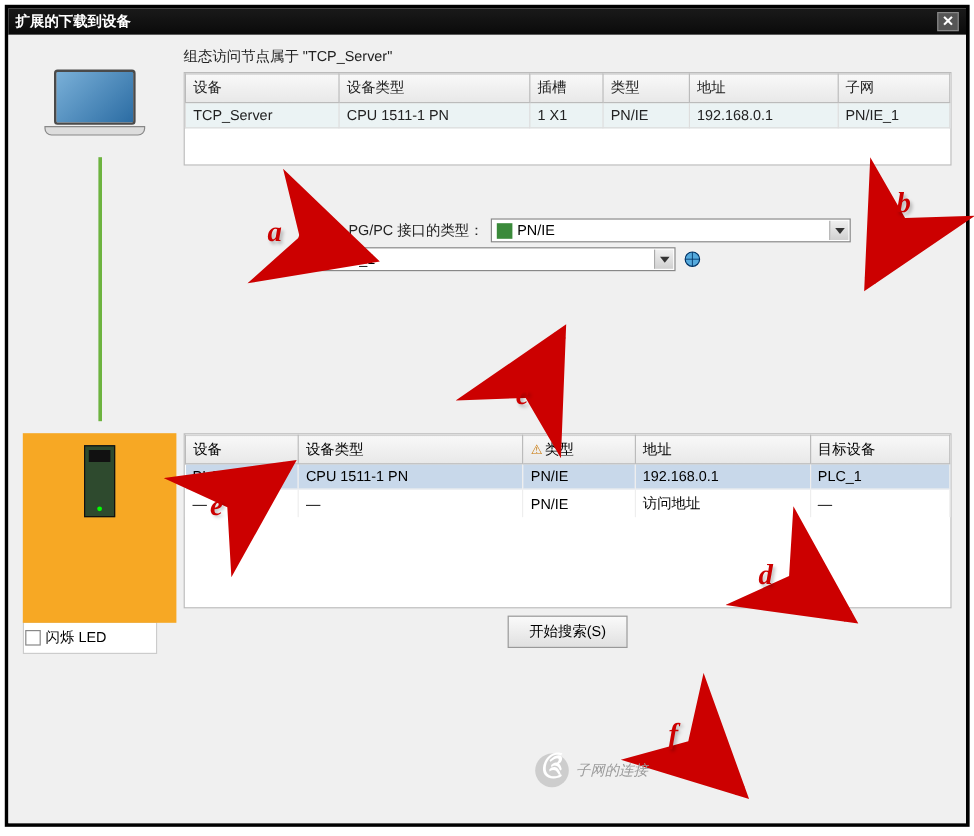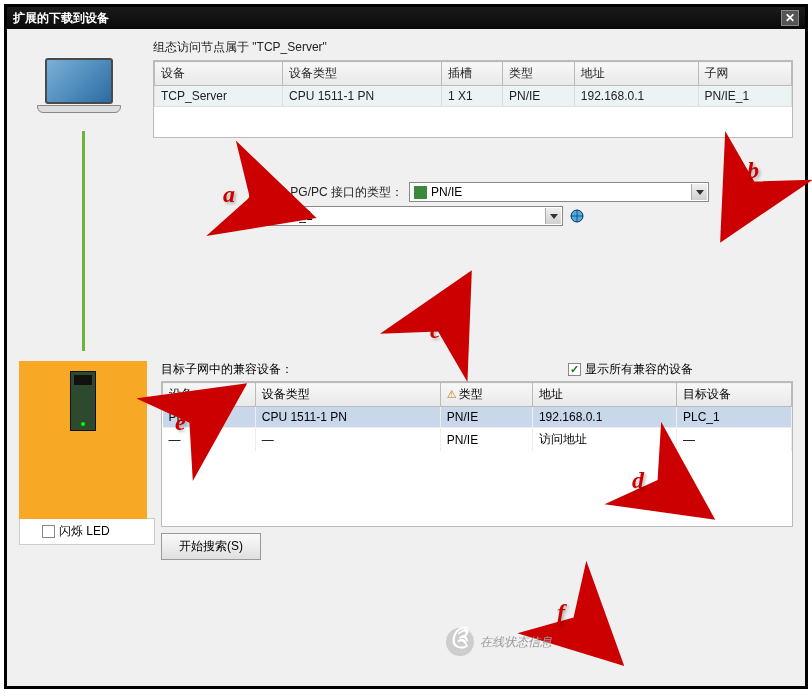--- a/index.html
+++ b/index.html
@@ -51,23 +51,23 @@
 
 .compat-area { flex: 1; }
 .compat-header { display: flex; align-items: center; margin-bottom: 3px; }
 table.grid2 { width: 100%; border-collapse: collapse; background: #fff; }
 table.grid2 th { background: linear-gradient(#f8f8f8, #e8e8e8); border: 1px solid #bbb; padding: 3px 6px; text-align: left; font-weight: normal; }
 table.grid2 td { padding: 3px 6px; border-right: 1px solid #eee; }
 table.grid2 tr.sel td { background: #c8d8ea; }
 table.grid2 tr.normal td { background: #fff; border-top: 1px solid #eee; }
 .grid2-wrap { border: 1px solid #bbb; height: 146px; background: #fff; overflow: hidden; }
 
-.blink-led-box { background: #fff; border: 1px solid #ccc; padding: 4px 22px; margin-top: -1px; width: 136px; }
-
-.search-btn-row { display: flex; justify-content: flex-start; margin-top: 6px; }
+.blink-led-box { background: #fff; border: 1px solid #ccc; padding: 4px 1px; margin-top: -1px; width: 112px; }
+
+.search-btn-row { display: flex; justify-content: center; margin-top: 6px; }
 .btn { background: linear-gradient(#fafafa, #e0e0e0); border: 1px solid #999; padding: 4px 14px; cursor: pointer; min-width: 100px; text-align: center; }
 
 .status-area { margin-top: 10px; }
 .status-list { border: 1px solid #bbb; background: #fff; height: 50px; padding: 2px; position: relative; }
 .status-row { display: flex; align-items: center; gap: 4px; padding: 2px 3px; }
 .status-icon { width: 14px; height: 14px; display: inline-flex; align-items: center; justify-content: center; font-size: 10px; }
 .status-icon.q { color: #d33; font-weight: bold; }
 .status-icon.ok { background: #1a7a1a; color: #fff; border-radius: 2px; }
 .scroll-btns { position: absolute; right: 1px; top: 1px; bottom: 1px; width: 16px; display: flex; flex-direction: column; justify-content: space-between; }
 .scroll-btns div { background: #e0e0e0; border: 1px solid #aaa; height: 14px; display: flex; align-items: center; justify-content: center; cursor: pointer; }
@@ -161,28 +161,20 @@
             </div>
         </div>
         <div class="blink-led-box">
           <label class="chk">
             <span class="chkbox"></span>
               <span>闪烁 LED</span>
           </label>
         </div>
       </div>
       <div class="compat-area" style="margin-left:6px">
-        <div class="compat-header">
-          <span>目标子网中的兼容设备：</span>
-          <span style="flex:1"></span>
-          <label class="chk" style="margin-right:100px">
-            <span class="chkbox checked"></span>
-              <span>显示所有兼容的设备</span>
-          </label>
-        </div>
         <div class="grid2-wrap">
           <table class="grid2">
             <tbody>
                 <tr>
               <th>设备</th>
               <th>设备类型</th>
               <th><span class="warn-icon">⚠</span><span>类型</span></th>
               <th>地址</th>
               <th>目标设备</th>
             </tr>
@@ -234,17 +226,17 @@
     </svg>
     <div class="annot" style="left:216px;top:152px"><span class="letter">a</span></div>
     <div class="annot" style="left:740px;top:128px"><span class="letter">b</span></div>
     <div class="annot" style="left:423px;top:288px"><span class="letter">c</span></div>
     <div class="annot" style="left:625px;top:438px"><span class="letter">d</span></div>
     <div class="annot" style="left:168px;top:380px"><span class="letter">e</span></div>
     <div class="annot" style="left:550px;top:570px"><span class="letter">f</span></div>
 
     <div class="watermark">
       <span class="wm-circle">༊</span>
-        <span>在线状态信息</span>
+        <span>子网的连接</span>
     </div>
 
   </div>
 </div>
 
 </body></html>

